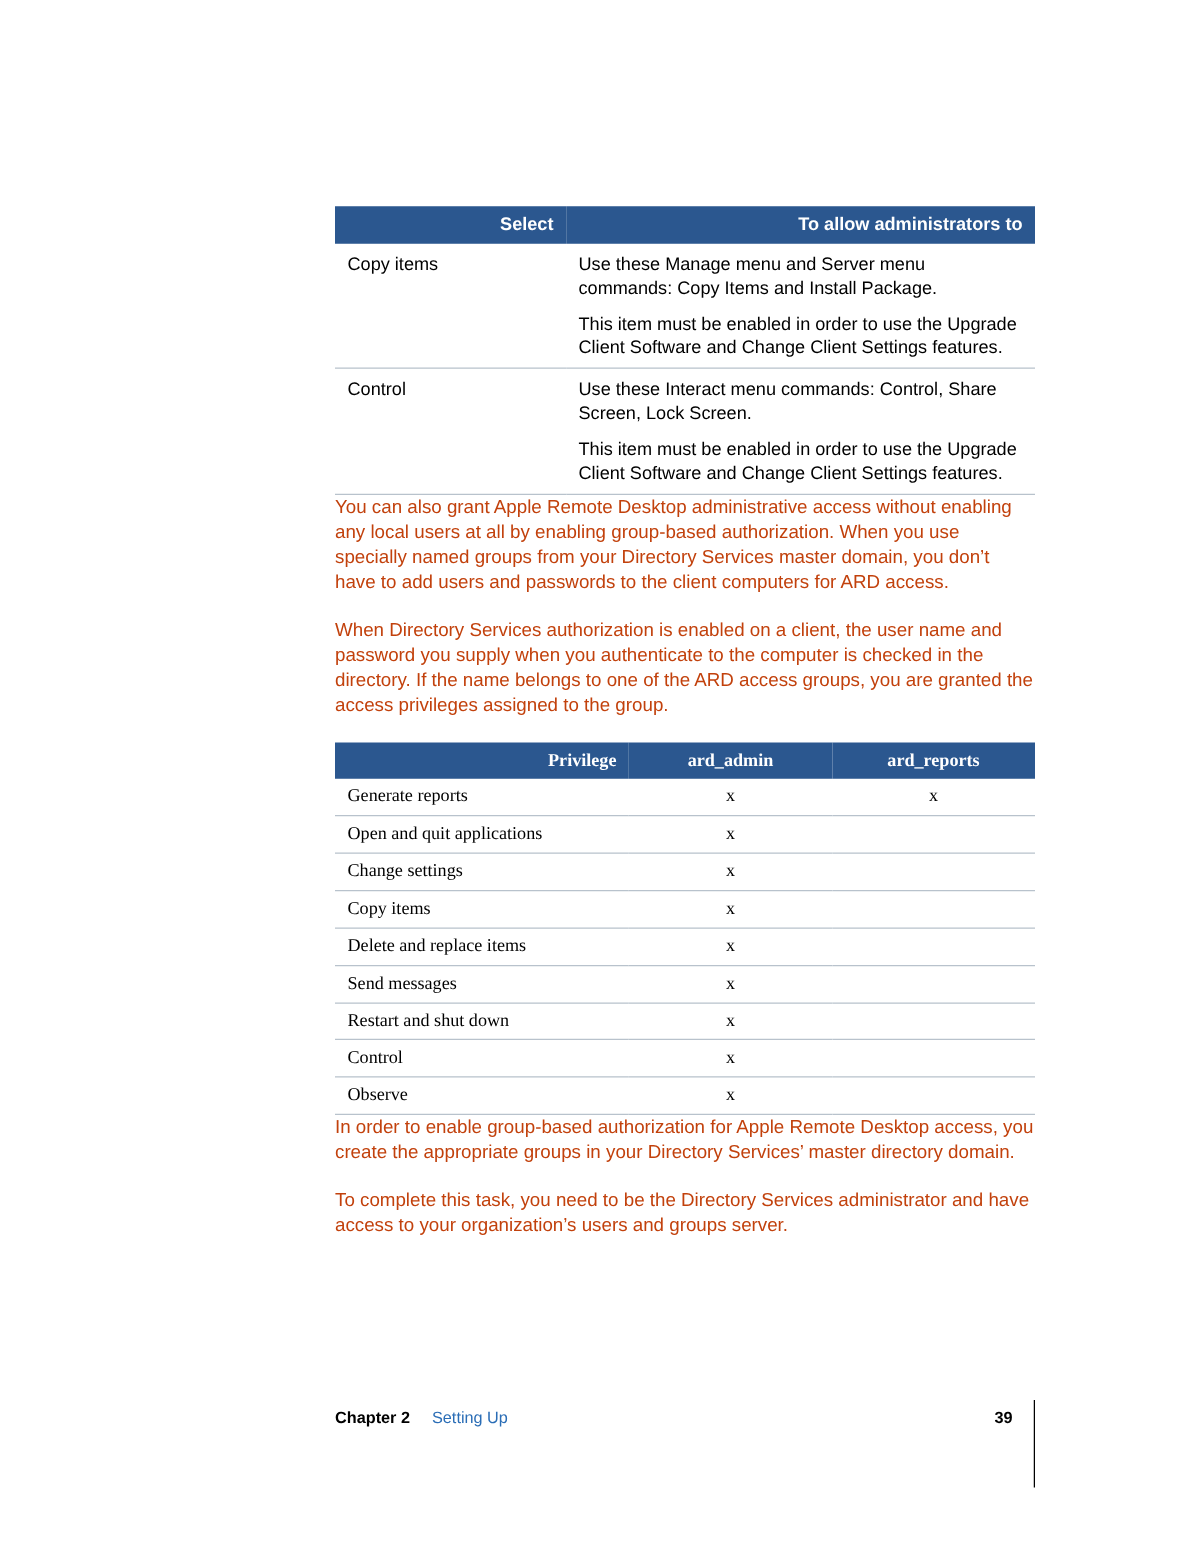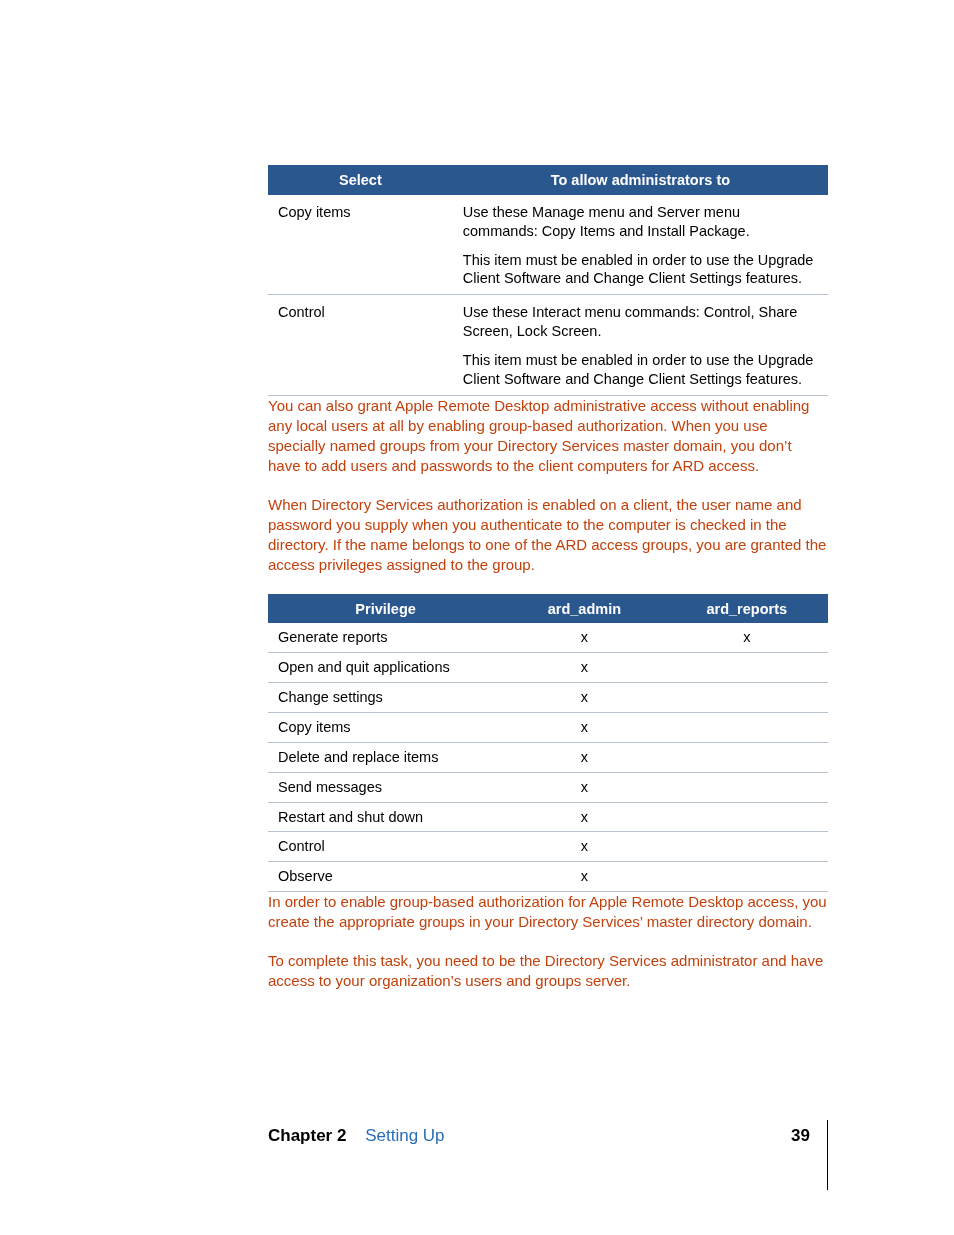--- a/index.html
+++ b/index.html
@@ -24,37 +24,37 @@
     top: 1120px;
     width: 1px;
     height: 70px;
     background: #000;
   }
   .footer {
     position: absolute;
     left: 268px;
     right: 126px;
     top: 1126px;
-    font-size: 17px;
+    font-size: 13px;
   }
   .footer .chapter-label { font-weight: 700; }
   .footer .chapter-title { color: #2a6db6; margin-left: 14px; font-weight: 400; }
   .footer .pnum { position: absolute; right: 18px; top: 0; font-weight: 700; }
 
   table.t1, table.t2 {
     width: 100%;
     border-collapse: collapse;
     font-size: 14.5px;
     line-height: 1.3;
   }
   table.t1 th, table.t2 th {
     background: #2b578f;
     color: #fff;
     font-weight: 700;
-    text-align: center;
+    text-align: right;
     padding: 6px 10px 5px;
   }
   table.t1 td {
     vertical-align: top;
     padding: 6px 10px 5px;
     border-bottom: 1px solid #b8c2cc;
   }
   table.t1 td.sub {
     border-bottom: none;
     padding-bottom: 4px;
@@ -77,21 +77,21 @@
     margin: 22px 0 4px;
   }
   p.body {
     margin: 0 0 18px;
     font-size: 15px;
     line-height: 1.35;
     color: #c2410c;
   }
   p.body.last { margin-bottom: 12px; }
 
-  table.t2 { margin-top: 2px; }
+  table.t2 { margin-top: 2px; font-family: Liberation Serif, serif; }
   table.t2 th.c2, table.t2 th.c3 { text-align: center; }
   table.t2 td {
     padding: 5px 10px;
     border-bottom: 1px solid #b8c2cc;
     vertical-align: top;
   }
   .pcol { width: 42%; }
   .acol { width: 29%; text-align: center; }
   .rcol { width: 29%; text-align: center; }
 </style>

